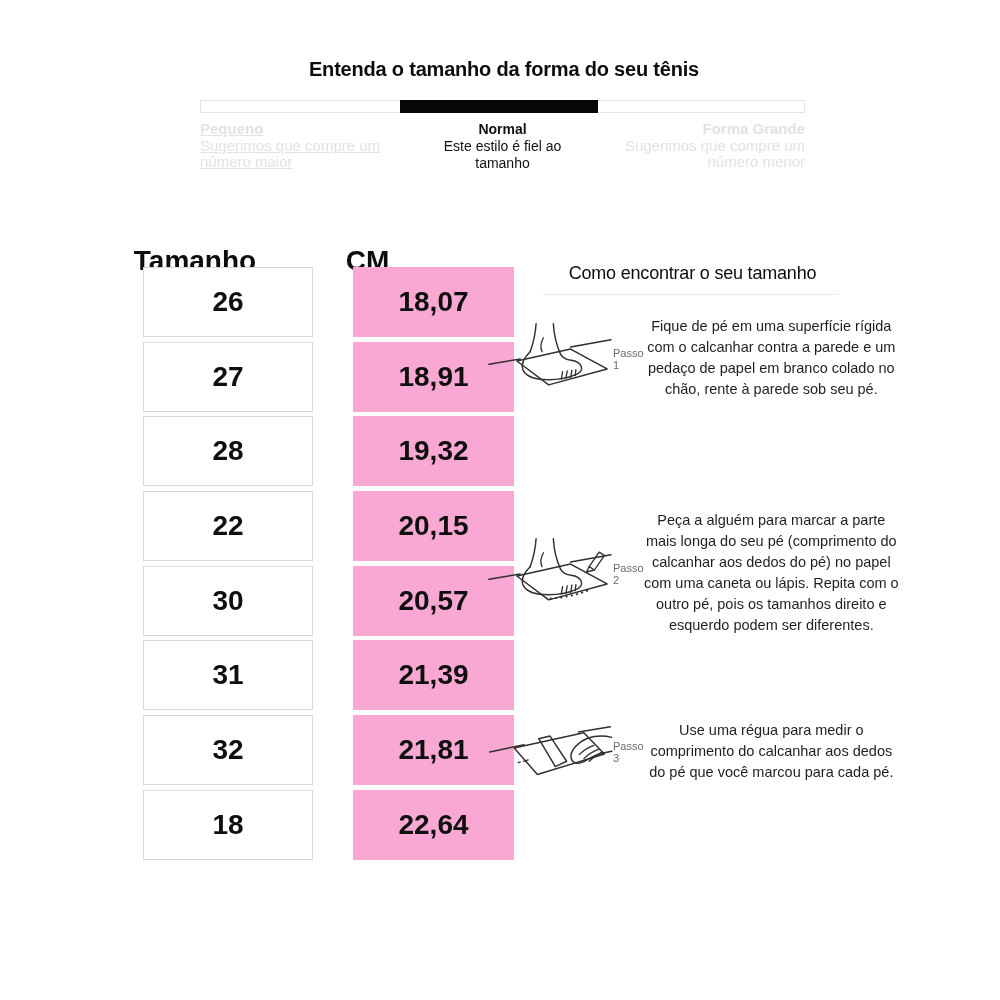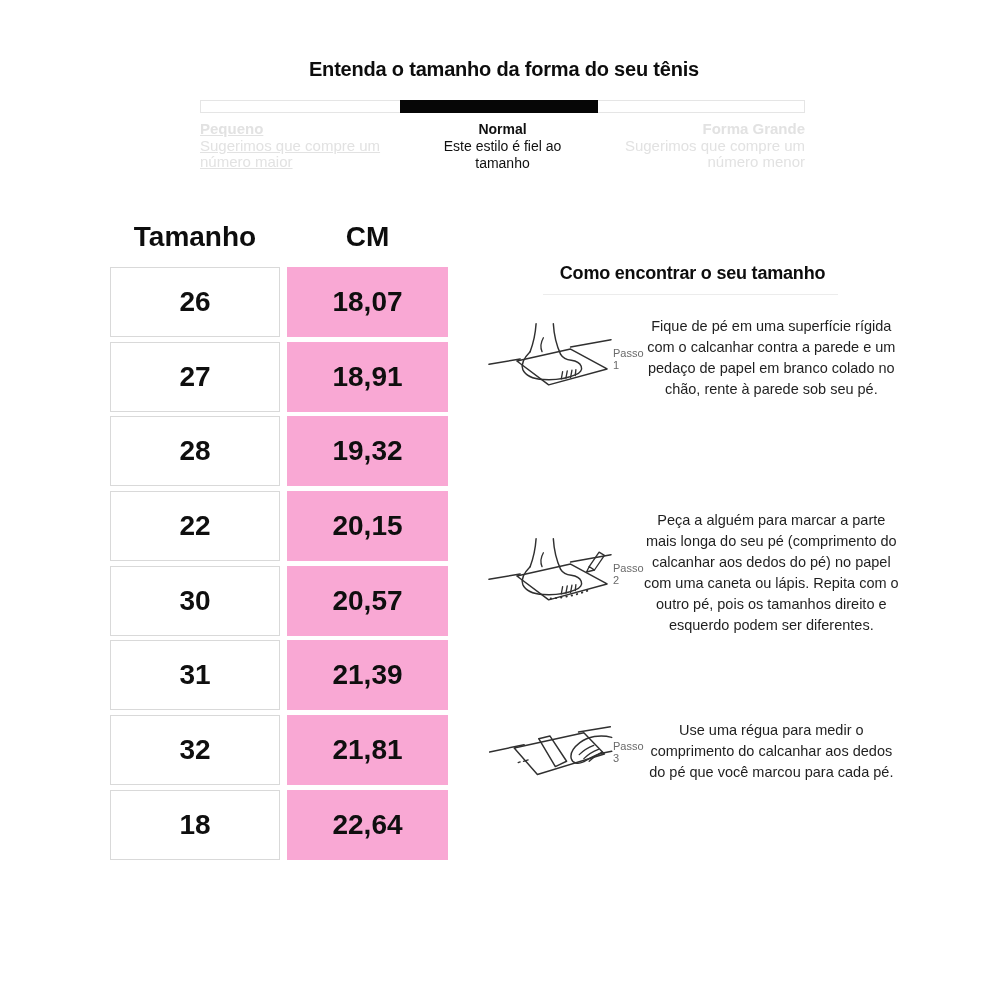--- a/index.html
+++ b/index.html
@@ -15,35 +15,35 @@
   .fit-labels{position:absolute;left:200px;top:121px;width:605px;height:62px;}
   .fit-opt{position:absolute;top:0;font-size:15px;line-height:16.5px;}
   .fit-opt .opt-name{font-weight:bold;}
   .opt-muted{color:#e2e2e2;}
   .opt-left{left:0;width:195px;text-align:left;text-decoration:underline;}
   .opt-center{left:50%;transform:translateX(-50%);width:160px;text-align:center;
     color:#101010;font-size:14px;line-height:17px;}
   .opt-right{right:0;width:195px;text-align:right;}
 
   
-  .tbl-headers{position:absolute;left:110px;top:216px;width:338px;height:42px;}
+  .tbl-headers{position:absolute;left:110px;top:240px;width:338px;height:42px;}
   .tbl-h{position:absolute;top:0;height:42px;display:flex;align-items:center;justify-content:center;
     font-size:28px;font-weight:bold;color:#0d0d0d;}
   .tbl-h.h-size{left:0;width:170px;}
   .tbl-h.h-cm{left:177px;width:161px;}
   .tbl-body{position:absolute;left:110px;top:267px;}
   .size-row{display:flex;gap:7px;margin-bottom:4.7px;}
   .cell{height:70px;display:flex;align-items:center;justify-content:center;
-    font-size:28px;font-weight:bold;color:#0f0f0f;box-sizing:border-box;}
+    font-size:28px;font-weight:bold;color:#0f0f0f;box-sizing:border-box;margin-left:33px;}
   .cell-size{width:170px;background:#ffffff;border:1px solid #d9d9d9;}
   .cell-cm{width:161px;background:#f9a8d4;}
 
   
   .howto-title{position:absolute;left:490px;top:263px;width:405px;text-align:center;
-    font-size:18px;font-weight:bold;letter-spacing:-0.2px;color:#0d0d0d;}
+    font-size:18px;font-weight:normal;letter-spacing:-0.2px;color:#0d0d0d;}
   .howto-divider{position:absolute;left:543px;top:294px;width:295px;height:1px;background:#ececec;}
   .step{position:absolute;left:487px;width:412px;display:flex;flex-direction:row;align-items:center;}
   .step-1{top:306px;} .step-2{top:504px;} .step-3{top:710px;}
   .step-illus{display:block;}
   .step-label{margin-top:8px;font-size:11px;color:#6a6a6a;}
   .step-text{margin-top:6px;width:385px;text-align:center;font-size:14.5px;line-height:21px;color:#1f1f1f;}
   .sk{stroke:#303030;stroke-width:2.2;fill:none;stroke-linecap:round;stroke-linejoin:round;}
   .sk-thin{stroke:#303030;stroke-width:2;fill:none;stroke-linecap:round;stroke-linejoin:round;}
   .sk-dots{stroke:#303030;stroke-width:3;fill:none;stroke-linecap:round;stroke-dasharray:0.5 7.5;}
 </style>

